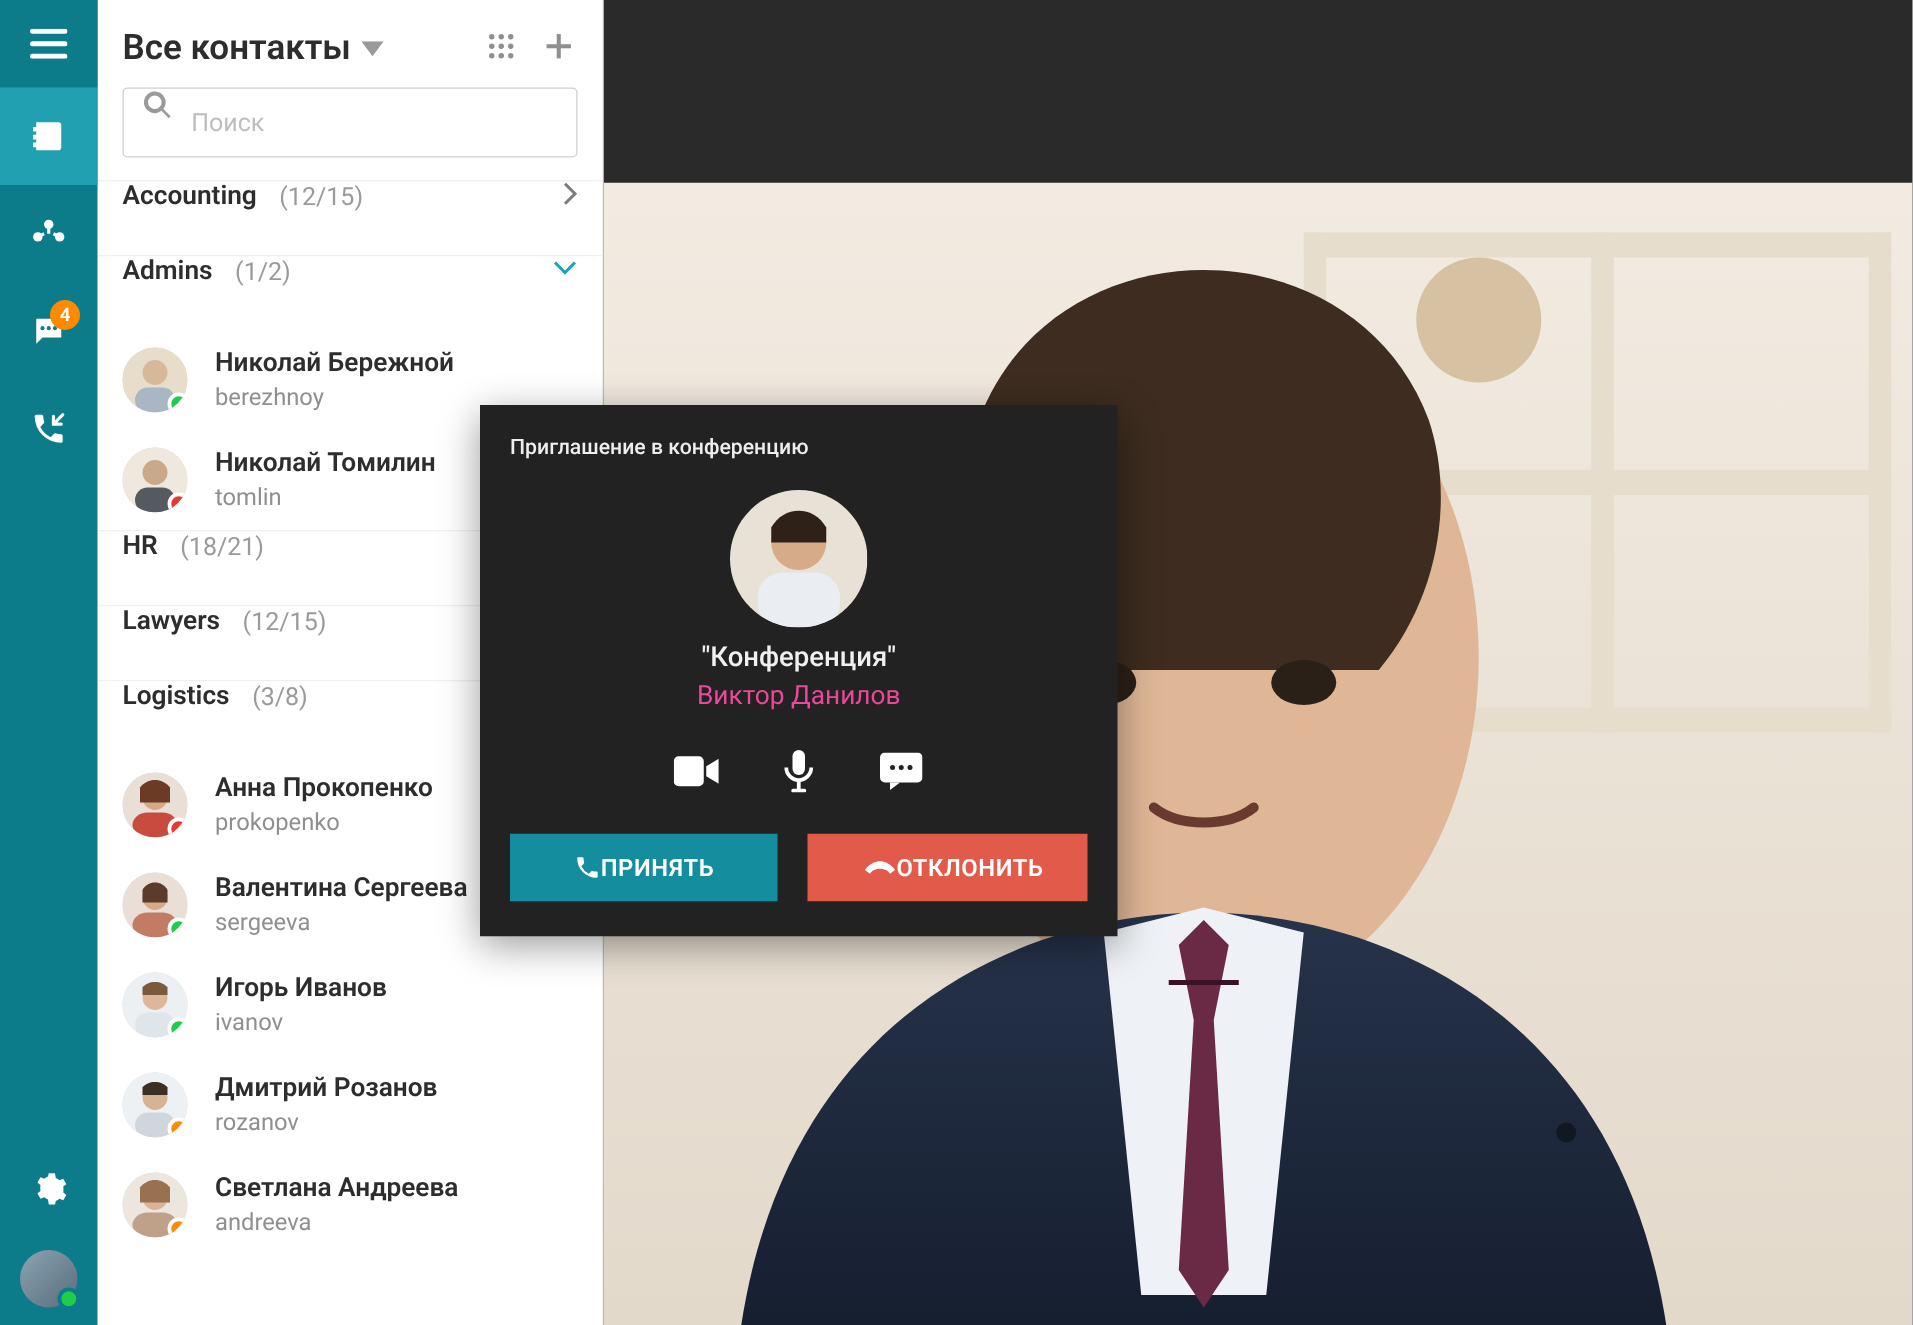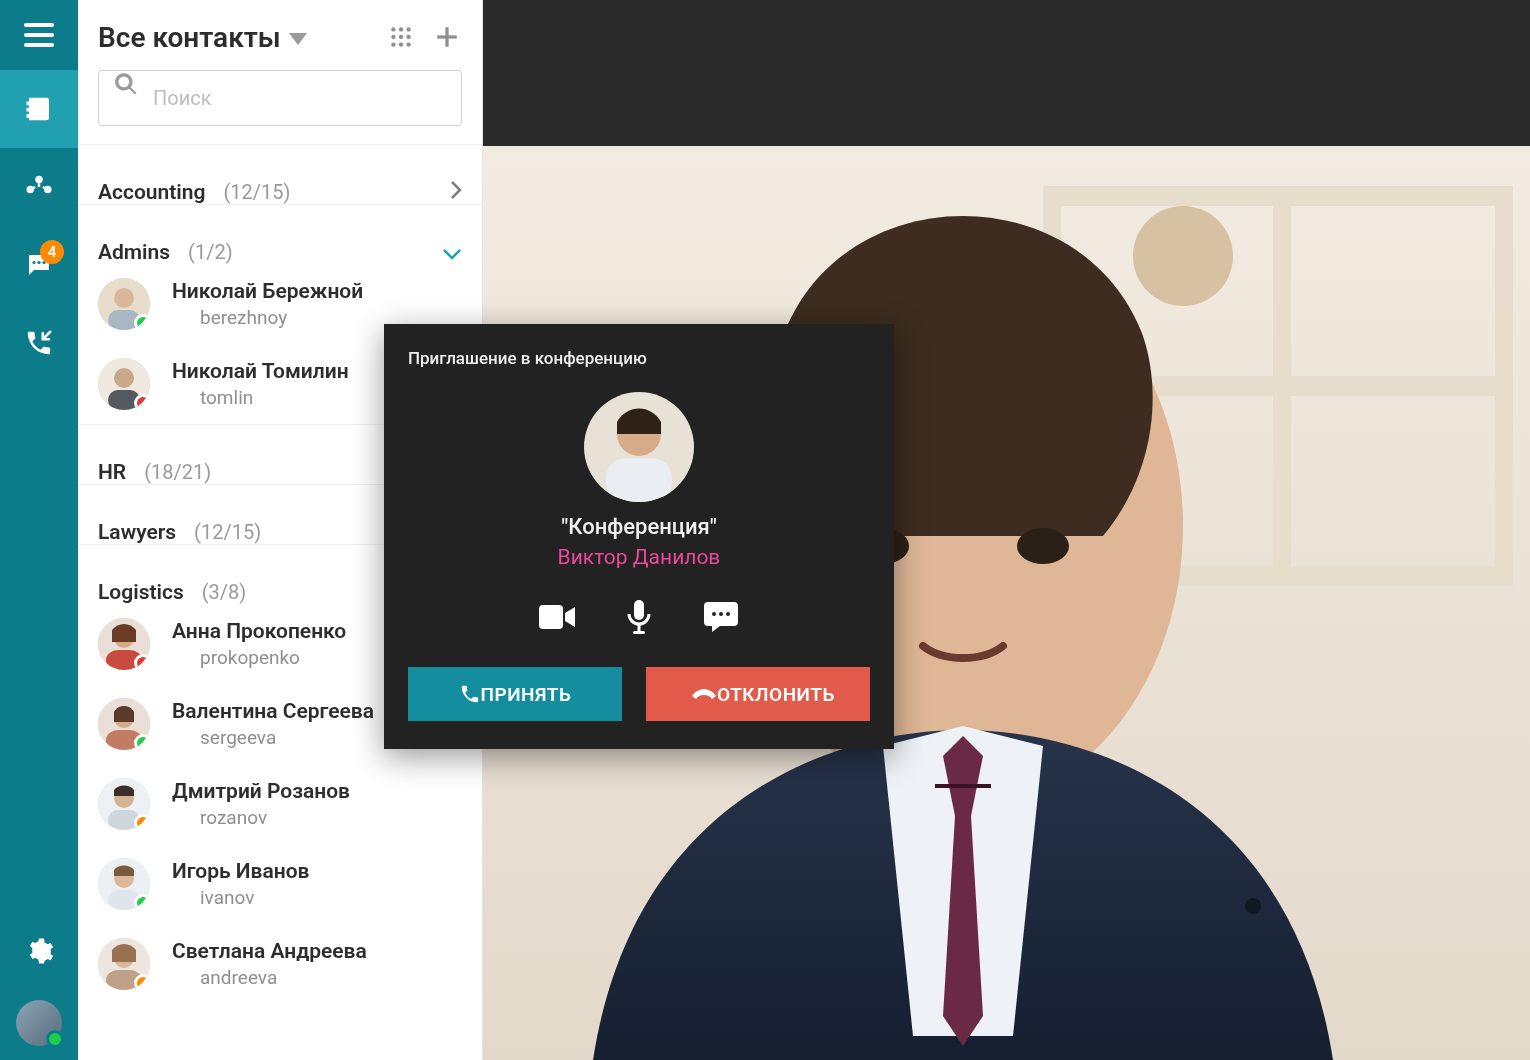--- a/index.html
+++ b/index.html
@@ -24,37 +24,37 @@
   .contacts-header .title{ font-size:28px; font-weight:600; color:#2d2d2d; margin-right:8px;}
   .contacts-header .drop{ color:#9a9a9a; margin-top:4px; }
   .contacts-header .hspace{ flex:1; }
   .contacts-header .hicon{ width:46px; height:46px; display:flex; align-items:center; justify-content:center; color:#8f8f8f; cursor:pointer;}
   .search-wrap{ padding:0 20px 18px 20px; }
   .search{ display:flex; height:56px; border:1px solid #cfcfcf; border-radius:4px; padding:0 14px;}
   .search svg{ fill:#9a9a9a; }
   .search input{ border:none; outline:none; font-size:20px; color:#555; margin-left:14px; flex:1; background:transparent;}
   .search input::placeholder{ color:#bdbdbd; }
 
-  .group-row{ display:flex; align-items:flex-end; height:60px; padding:0 20px; cursor:pointer; border-top:1px solid #f0f0f0;}
+  .group-row{ display:flex; align-items:flex-start; height:60px; padding:0 20px; cursor:pointer; border-top:1px solid #f0f0f0;}
   .group-row:first-of-type{ border-top:none; }
   .group-name{ font-size:21px; font-weight:600; color:#2d2d2d; margin-right:18px;}
   .group-count{ font-size:20px; color:#9a9a9a; }
   .group-row .gspace{ flex:1; }
   .group-row .chev{ color:#7d7d7d; }
   .group-row .chev.open{ color:#1aa5b8; }
 
   .contact-row{ display:flex; align-items:center; height:80px; padding:0 20px; cursor:pointer;}
   .avatar{ position:relative; width:52px; height:52px; border-radius:50%; flex:none; margin-right:22px; background:#ccd6dd; overflow:hidden;}
   .avatar svg{ width:100%; height:100%; display:block;}
   .status-dot{ position:absolute; right:-2px; bottom:-2px; width:18px; height:18px; border-radius:50%; border:3px solid #fff;}
   .status-online{ background:#1ece4b;}
   .status-busy{ background:#e33b32;}
   .status-away{ background:#ff8a00;}
   .contact-row .texts .name{ font-size:21px; font-weight:600; color:#2d2d2d; line-height:1.2;}
-  .contact-row .texts .login{ font-size:19px; color:#8f8f8f; margin-top:2px;margin-left:28px;}
+  .contact-row .texts .login{ font-size:19px; color:#8f8f8f; margin-top:2px;}
 
   
   .main { flex:1; position:relative; background:#2a2a2a; overflow:hidden;}
   .topbar{ height:146px; background:#2a2a2a; }
   .video-bg{ position:absolute; top:146px; left:0; right:0; bottom:0;}
   .video-bg svg{ width:100%; height:100%; display:block;}
 
   
   .invite{ position:absolute; left:384px; top:324px; width:510px; background:#222222; color:#fff; padding:24px 24px 28px 24px; z-index:50; box-shadow:0 8px 30px rgba(0,0,0,.4);}
   .invite-title{ font-size:17px; font-weight:500; color:#eee; }
@@ -254,45 +254,45 @@
         <span class="status-dot status-online"></span>
       </div>
       <div class="texts">
         <div class="name">Валентина Сергеева</div>
         <div class="login">sergeeva</div>
       </div>
     </div>
     <div class="contact-row">
       <div class="avatar">
         <svg viewBox="0 0 52 52">
+            <rect width="52" height="52" fill="#ecf0f3"></rect>
+            <circle cx="26" cy="20" r="10" fill="#dcb79a"></circle>
+            <rect x="10" y="32" width="32" height="20" rx="10" fill="#dfe5ea"></rect>
+            <path d="M16 12c4-6 16-6 20 0v6H16z" fill="#7a5a3b"></path>
+          </svg>
+        <span class="status-dot status-online"></span>
+      </div>
+      <div class="texts">
+        <div class="name">Игорь Иванов</div>
+        <div class="login">ivanov</div>
+      </div>
+    </div>
+    <div class="contact-row">
+      <div class="avatar">
+        <svg viewBox="0 0 52 52">
             <rect width="52" height="52" fill="#eef1f4"></rect>
             <circle cx="26" cy="20" r="10" fill="#d6b393"></circle>
             <rect x="10" y="32" width="32" height="20" rx="10" fill="#cfd7dd"></rect>
             <path d="M16 12c4-6 16-6 20 0v6H16z" fill="#3c2f25"></path>
           </svg>
         <span class="status-dot status-away"></span>
       </div>
       <div class="texts">
         <div class="name">Дмитрий Розанов</div>
         <div class="login">rozanov</div>
-      </div>
-    </div>
-    <div class="contact-row">
-      <div class="avatar">
-        <svg viewBox="0 0 52 52">
-            <rect width="52" height="52" fill="#ecf0f3"></rect>
-            <circle cx="26" cy="20" r="10" fill="#dcb79a"></circle>
-            <rect x="10" y="32" width="32" height="20" rx="10" fill="#dfe5ea"></rect>
-            <path d="M16 12c4-6 16-6 20 0v6H16z" fill="#7a5a3b"></path>
-          </svg>
-        <span class="status-dot status-online"></span>
-      </div>
-      <div class="texts">
-        <div class="name">Игорь Иванов</div>
-        <div class="login">ivanov</div>
       </div>
     </div>
     <div class="contact-row">
       <div class="avatar">
         <svg viewBox="0 0 52 52">
             <rect width="52" height="52" fill="#ece6df"></rect>
             <circle cx="26" cy="20" r="10" fill="#dab497"></circle>
             <rect x="8" y="32" width="36" height="20" rx="12" fill="#bfa088"></rect>
             <path d="M14 12c6-8 18-8 24 0v12H14z" fill="#987250"></path>
           </svg>

